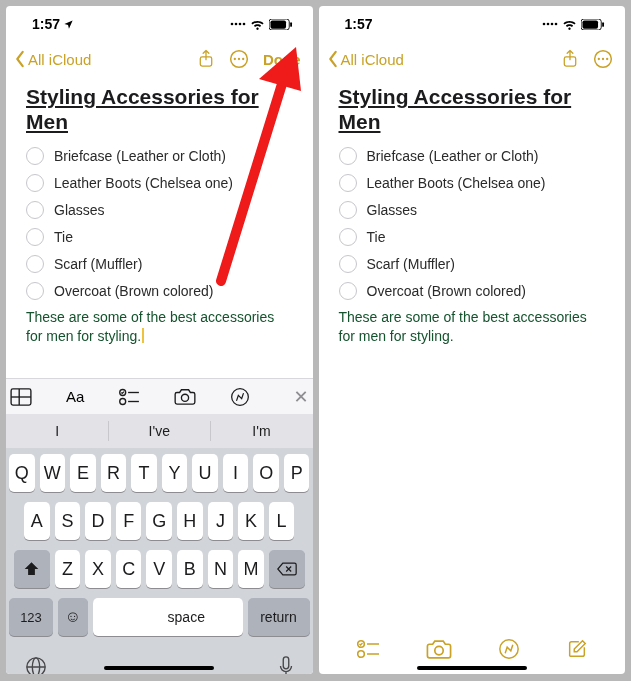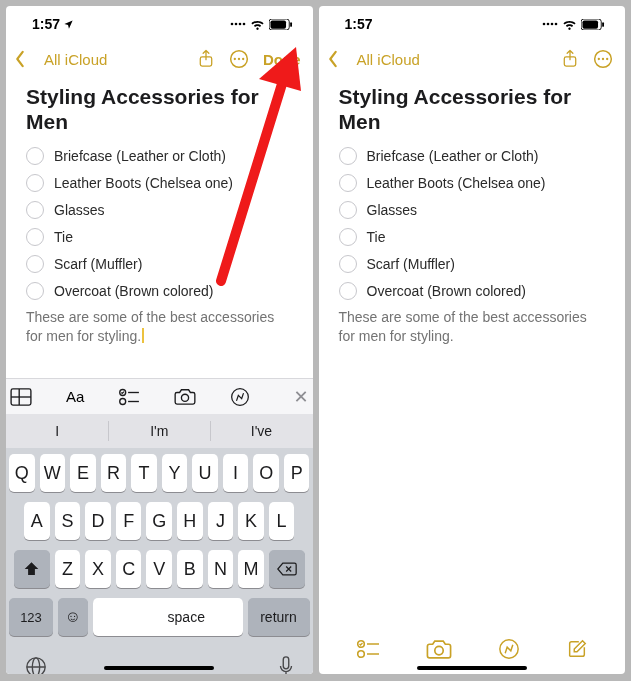--- a/index.html
+++ b/index.html
@@ -36,52 +36,53 @@
   .loc-icon svg, .wifi-icon svg, .batt-icon svg, .cell-icon svg { display: block; }
   
   .nav-bar {
     height: 34px;
     display: flex;
     align-items: center;
     justify-content: space-between;
     padding: 0 12px 0 8px;
     color: #c9a227;
   }
-  .nav-left { display: flex; align-items: center; gap: 18px; font-size: 15px; }
+  .nav-left { display: flex; align-items: center; gap: 2px; font-size: 15px; }
   .nav-right { display: flex; align-items: center; gap: 14px; }
   .nav-right .done { font-size: 15px; font-weight: 600; }
   .chev { width: 12px; }
   .icon-btn { display: inline-flex; }
   
   .note-body { padding: 8px 20px 0 20px; }
   .note-title {
     font-size: 21px;
     font-weight: 700;
     color: #1c1c1e;
     line-height: 1.2;
     margin-bottom: 8px;
+    text-decoration: underline;
   }
   .checklist { list-style: none; }
   .checklist li {
     display: flex;
     align-items: center;
     gap: 10px;
     font-size: 14px;
     color: #2a2a2a;
     padding: 4.5px 0;
   }
   .check-circle {
     width: 18px; height: 18px;
     border: 1.5px solid #c7c7cc;
     border-radius: 50%;
     flex: 0 0 auto;
   }
   .para {
     font-size: 14px;
-    color: #737373;
+    color: #14532d;
     line-height: 1.35;
     margin-top: 4px;
   }
   .cursor {
     display:inline-block;
     width:2px; height:15px;
     background:#ecc23f;
     vertical-align:-2px;
     margin-left:1px;
   }
@@ -285,22 +286,22 @@
             <circle cx="12" cy="12" r="10" stroke="#1c1c1e" stroke-width="1.5" fill="none"></circle>
             <path d="M8 16l2-6 4 4 2-6" stroke="#1c1c1e" stroke-width="1.5" fill="none" stroke-linecap="round"></path>
           </svg>
       </span>
     </div>
     <span class="kb-x">✕</span>
   </div>
 
   <div class="predict" style="bottom:226px">
     <div class="cell">I</div>
+    <div class="cell">I've</div>
     <div class="cell">I'm</div>
-    <div class="cell">I've</div>
   </div>
 
   <div class="keyboard" style="height:226px">
     <div class="krow">
       <div class="key">Q</div>
       <div class="key">W</div>
       <div class="key">E</div>
       <div class="key">R</div>
       <div class="key">T</div>
       <div class="key">Y</div>

